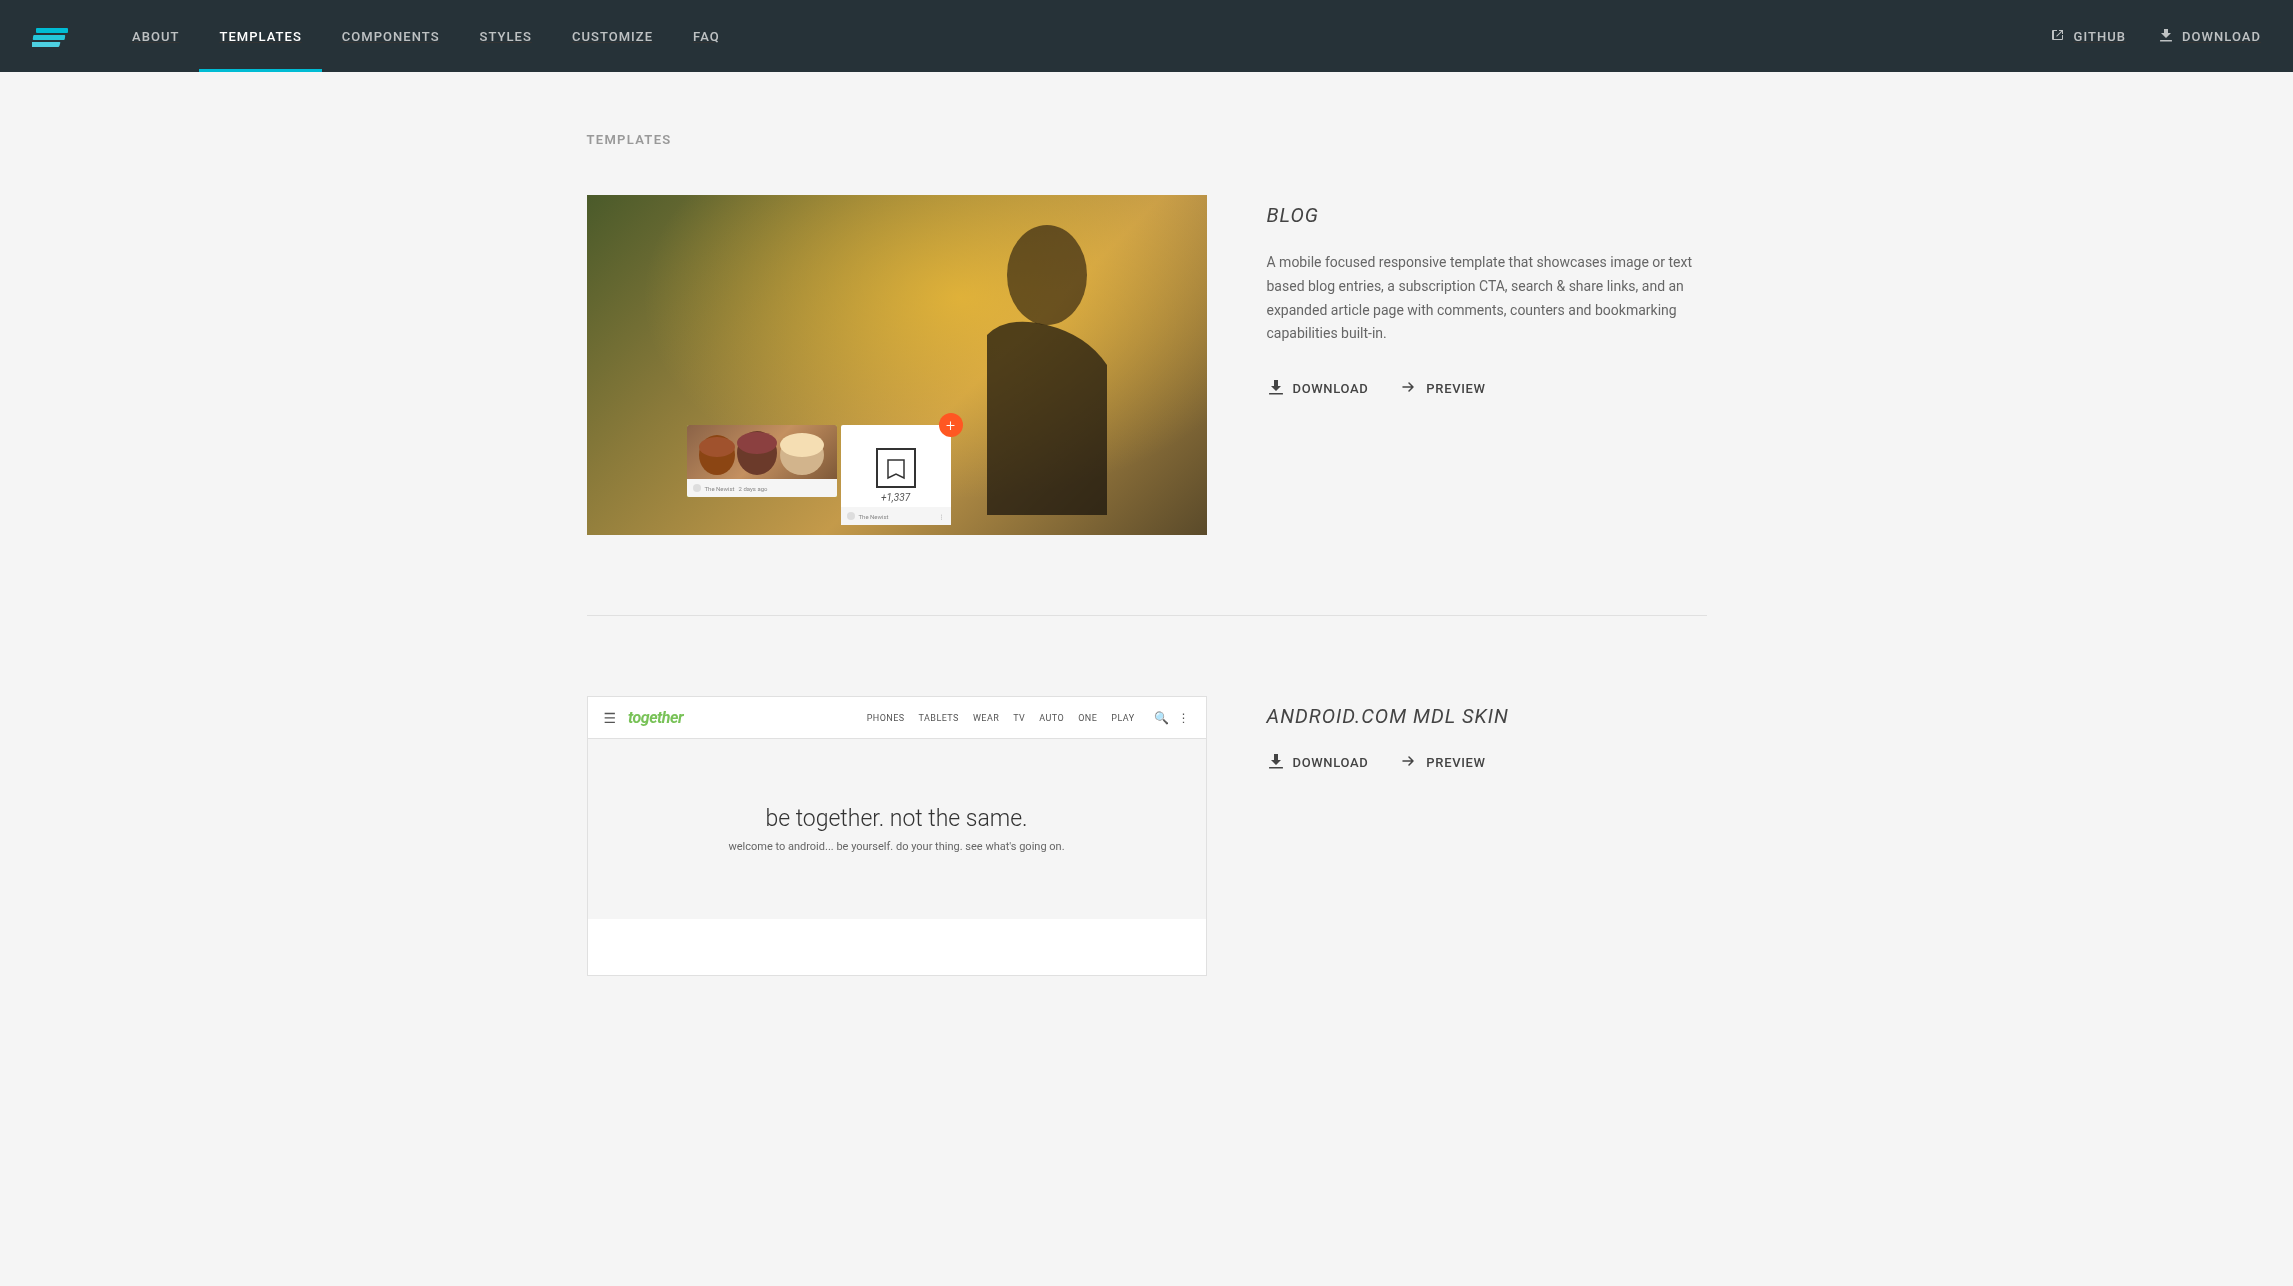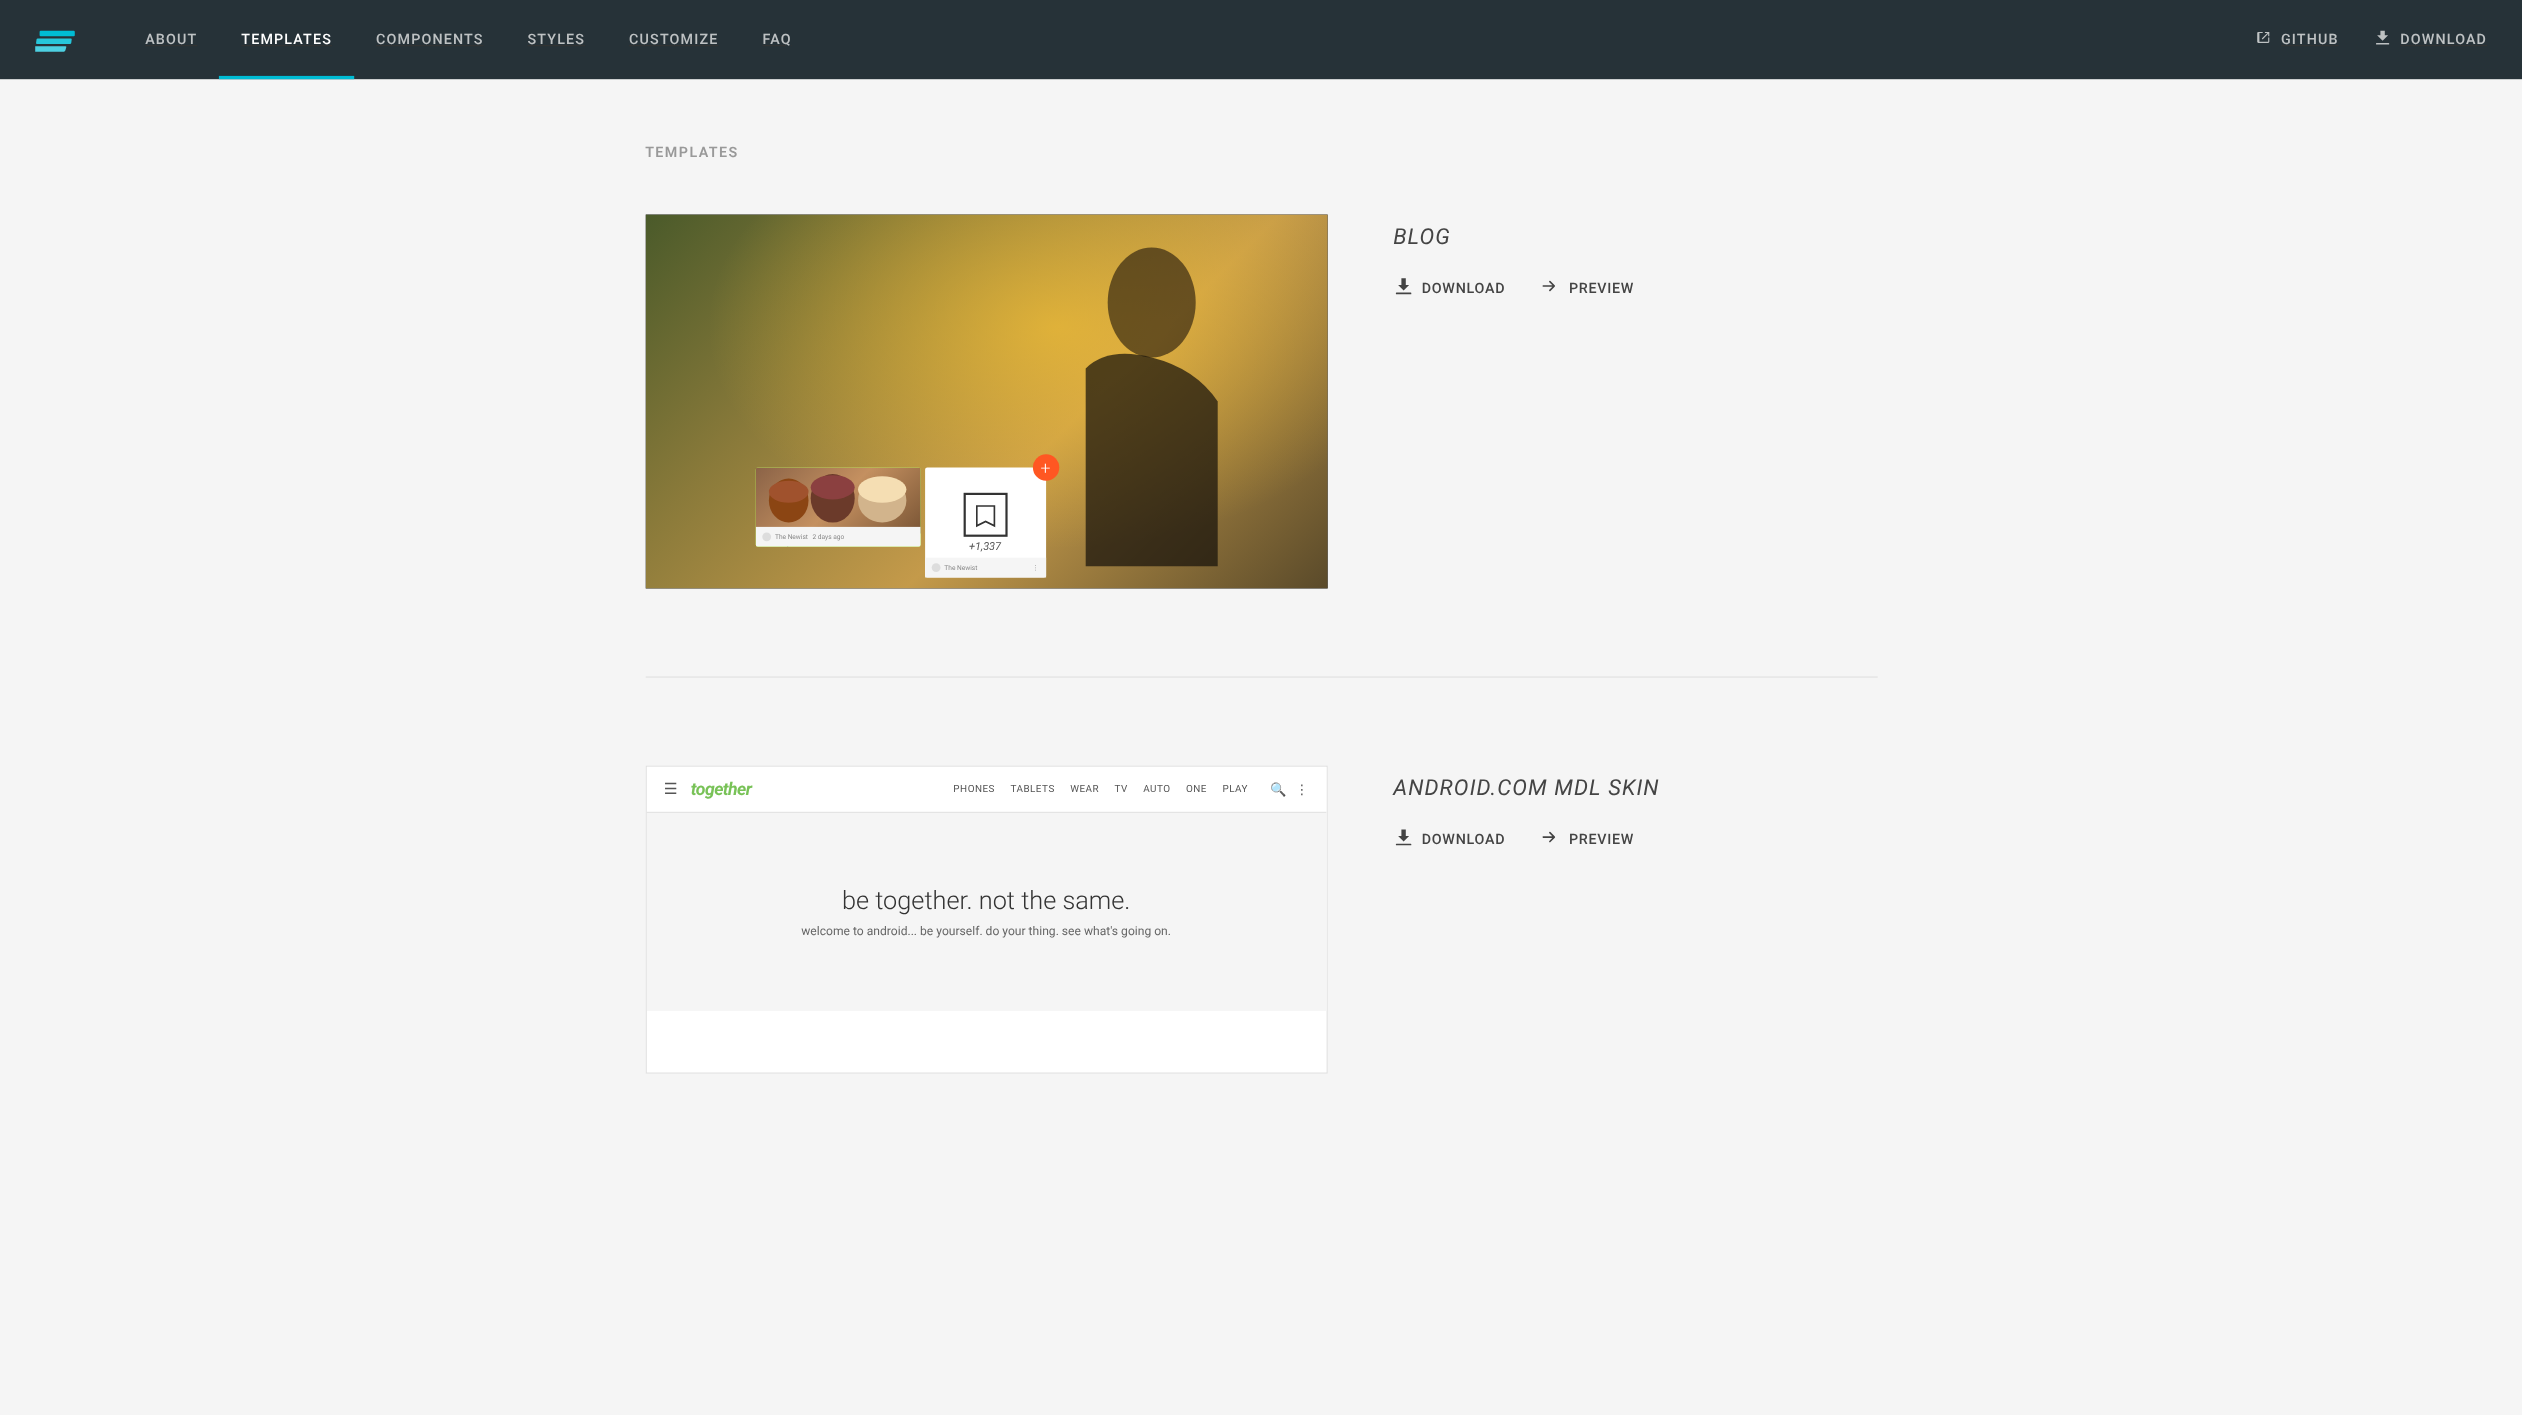--- a/index.html
+++ b/index.html
@@ -495,20 +495,21 @@
               <span class="blog-card-footer-text">The Newist</span>
               <span class="blog-card-footer-text" style="margin-left:auto;">⋮</span>
             </div>
           </div>
         </div>
       </div>
     </div>
 
     <div class="template-info">
       <h2 class="template-name">BLOG</h2>
+      <p class="template-desc">A mobile focused responsive template that showcases image or text based blog entries, a subscription CTA, search &amp; share links, and an expanded article page with comments, counters and bookmarking capabilities built-in.</p>
       <div class="template-actions">
         <a class="btn-download">
           <span>
             <svg width="18" height="18" viewBox="0 0 18 18" fill="#444">
               <path d="M9 13L4 8h3V2h4v6h3L9 13z"></path>
               <rect x="2" y="15" width="14" height="1.5" rx="0.5"></rect>
             </svg>
           </span>
           <span>Download</span>
         </a>

